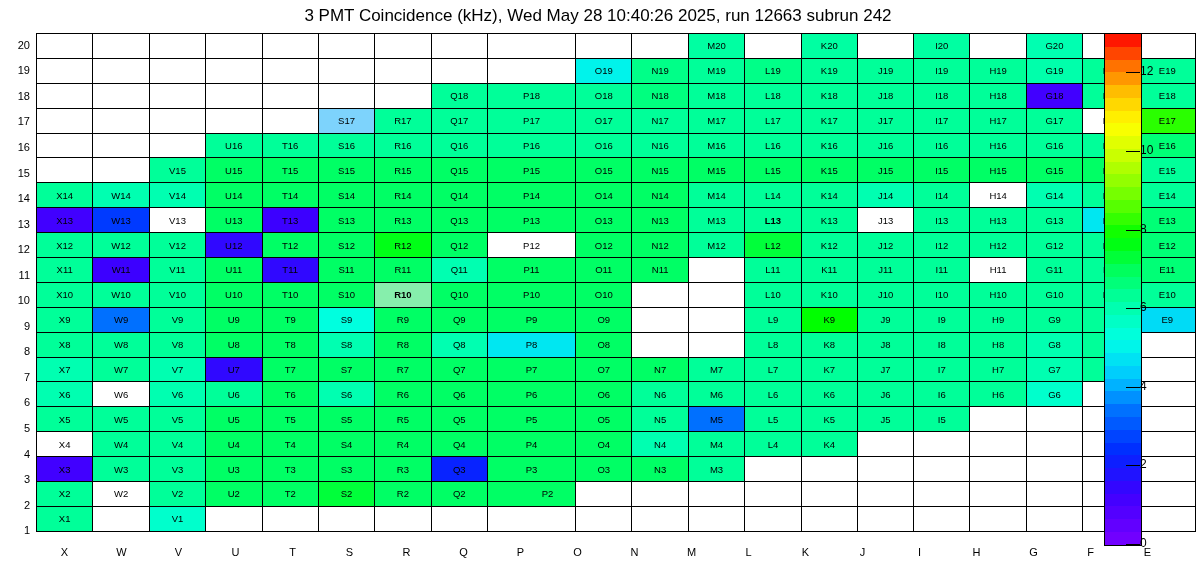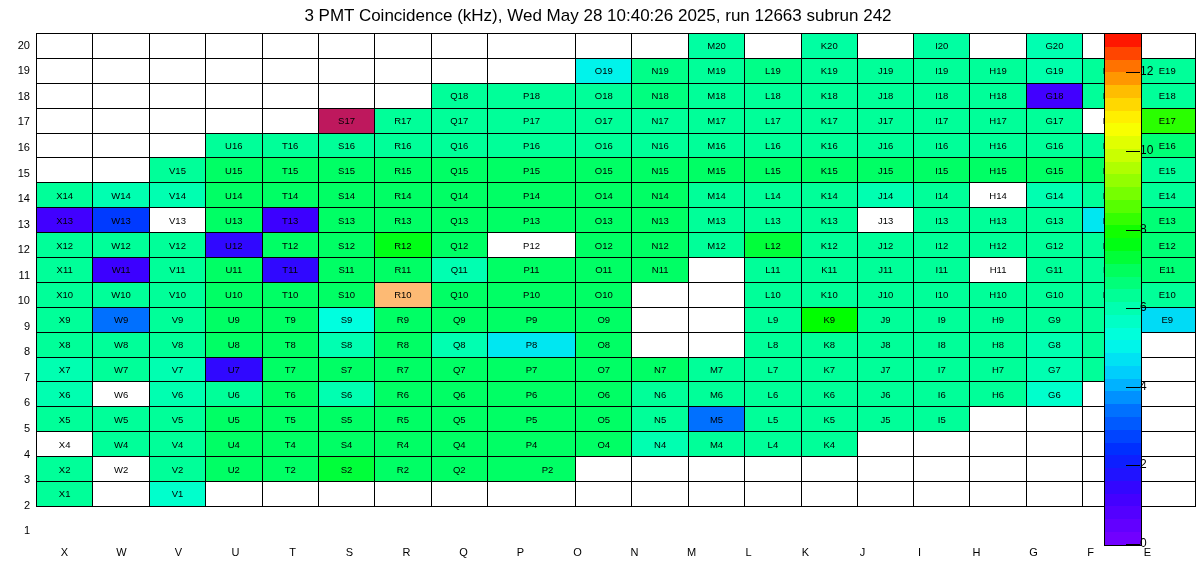--- a/index.html
+++ b/index.html
@@ -92,21 +92,21 @@
             <td style="background: rgb(65, 0, 255);">G18</td>
             <td style="background: rgb(0, 255, 153);">F18</td>
             <td style="background: rgb(0, 255, 153);">E18</td>
           </tr>
           <tr>
             <td style="background: rgb(255, 255, 255);"></td>
             <td style="background: rgb(255, 255, 255);"></td>
             <td style="background: rgb(255, 255, 255);"></td>
             <td style="background: rgb(255, 255, 255);"></td>
             <td style="background: rgb(255, 255, 255);"></td>
-            <td style="background: #be185d;">S17</td>
+            <td style="background: #7dd3fc;">S17</td>
             <td style="background: rgb(0, 255, 153);">R17</td>
             <td style="background: rgb(0, 255, 153);">Q17</td>
             <td style="background: rgb(0, 255, 153);">P17</td>
             <td style="background: rgb(0, 255, 153);">O17</td>
             <td style="background: rgb(0, 255, 153);">N17</td>
             <td style="background: rgb(0, 255, 153);">M17</td>
             <td style="background: rgb(0, 255, 153);">L17</td>
             <td style="background: rgb(0, 255, 153);">K17</td>
             <td style="background: rgb(0, 255, 153);">J17</td>
             <td style="background: rgb(0, 255, 153);">I17</td>
@@ -187,21 +187,21 @@
             <td style="background: rgb(255, 255, 255);">V13</td>
             <td style="background: rgb(0, 255, 101);">U13</td>
             <td style="background: rgb(60, 0, 255);">T13</td>
             <td style="background: rgb(0, 255, 101);">S13</td>
             <td style="background: rgb(0, 255, 101);">R13</td>
             <td style="background: rgb(0, 255, 101);">Q13</td>
             <td style="background: rgb(0, 255, 101);">P13</td>
             <td style="background: rgb(0, 255, 101);">O13</td>
             <td style="background: rgb(0, 255, 101);">N13</td>
             <td style="background: rgb(0, 255, 153);">M13</td>
-            <td style="background: rgb(0, 255, 153);">L13</td>
+            <td style="background: rgb(0, 255, 153); font-weight: bold;">L13</td>
             <td style="background: rgb(0, 255, 153);">K13</td>
             <td style="background: rgb(255, 255, 255);">J13</td>
             <td style="background: rgb(0, 255, 153);">I13</td>
             <td style="background: rgb(0, 255, 153);">H13</td>
             <td style="background: rgb(0, 255, 153);">G13</td>
             <td style="background: rgb(0, 231, 241);">F13</td>
             <td style="background: rgb(0, 255, 118);">E13</td>
           </tr>
           <tr>
             <td style="background: rgb(0, 255, 153);">X12</td>
@@ -247,21 +247,21 @@
             <td style="background: rgb(0, 255, 153);">F11</td>
             <td style="background: rgb(0, 255, 118);">E11</td>
           </tr>
           <tr>
             <td style="background: rgb(0, 255, 153);">X10</td>
             <td style="background: rgb(0, 255, 153);">W10</td>
             <td style="background: rgb(0, 255, 153);">V10</td>
             <td style="background: rgb(0, 255, 101);">U10</td>
             <td style="background: rgb(0, 255, 101);">T10</td>
             <td style="background: rgb(0, 255, 101);">S10</td>
-            <td style="background: #fdba74;">R10</td>
+            <td style="background: #86efac; font-weight: bold;">R10</td>
             <td style="background: rgb(0, 255, 101);">Q10</td>
             <td style="background: rgb(0, 255, 101);">P10</td>
             <td style="background: rgb(0, 255, 101);">O10</td>
             <td style="background: rgb(255, 255, 255);"></td>
             <td style="background: rgb(255, 255, 255);"></td>
             <td style="background: rgb(0, 255, 153);">L10</td>
             <td style="background: rgb(0, 255, 153);">K10</td>
             <td style="background: rgb(0, 255, 153);">J10</td>
             <td style="background: rgb(0, 255, 153);">I10</td>
             <td style="background: rgb(0, 255, 153);">H10</td>
@@ -387,20 +387,42 @@
             <td style="background: rgb(0, 255, 101);">T4</td>
             <td style="background: rgb(0, 255, 101);">S4</td>
             <td style="background: rgb(0, 255, 101);">R4</td>
             <td style="background: rgb(0, 255, 101);">Q4</td>
             <td style="background: rgb(0, 255, 101);">P4</td>
             <td style="background: rgb(0, 255, 101);">O4</td>
             <td style="background: rgb(0, 255, 177);">N4</td>
             <td style="background: rgb(0, 255, 153);">M4</td>
             <td style="background: rgb(0, 255, 153);">L4</td>
             <td style="background: rgb(0, 255, 153);">K4</td>
+            <td style="background: rgb(255, 255, 255);"></td>
+            <td style="background: rgb(255, 255, 255);"></td>
+            <td style="background: rgb(255, 255, 255);"></td>
+            <td style="background: rgb(255, 255, 255);"></td>
+            <td style="background: rgb(255, 255, 255);"></td>
+            <td style="background: rgb(255, 255, 255);"></td>
+          </tr>
+          <tr>
+            <td style="background: rgb(65, 0, 255);">X3</td>
+            <td style="background: rgb(0, 255, 153);">W3</td>
+            <td style="background: rgb(0, 255, 153);">V3</td>
+            <td style="background: rgb(0, 255, 101);">U3</td>
+            <td style="background: rgb(0, 255, 101);">T3</td>
+            <td style="background: rgb(0, 255, 101);">S3</td>
+            <td style="background: rgb(0, 255, 101);">R3</td>
+            <td style="background: rgb(8, 35, 255);">Q3</td>
+            <td style="background: rgb(0, 255, 101);">P3</td>
+            <td style="background: rgb(0, 255, 101);">O3</td>
+            <td style="background: rgb(0, 255, 101);">N3</td>
+            <td style="background: rgb(0, 255, 153);">M3</td>
+            <td style="background: rgb(255, 255, 255);"></td>
+            <td style="background: rgb(255, 255, 255);"></td>
             <td style="background: rgb(255, 255, 255);"></td>
             <td style="background: rgb(255, 255, 255);"></td>
             <td style="background: rgb(255, 255, 255);"></td>
             <td style="background: rgb(255, 255, 255);"></td>
             <td style="background: rgb(255, 255, 255);"></td>
             <td style="background: rgb(255, 255, 255);"></td>
           </tr>
           <tr>
             <td style="background: rgb(0, 255, 153);">X2</td>
             <td style="background: rgb(255, 255, 255);">W2</td>

